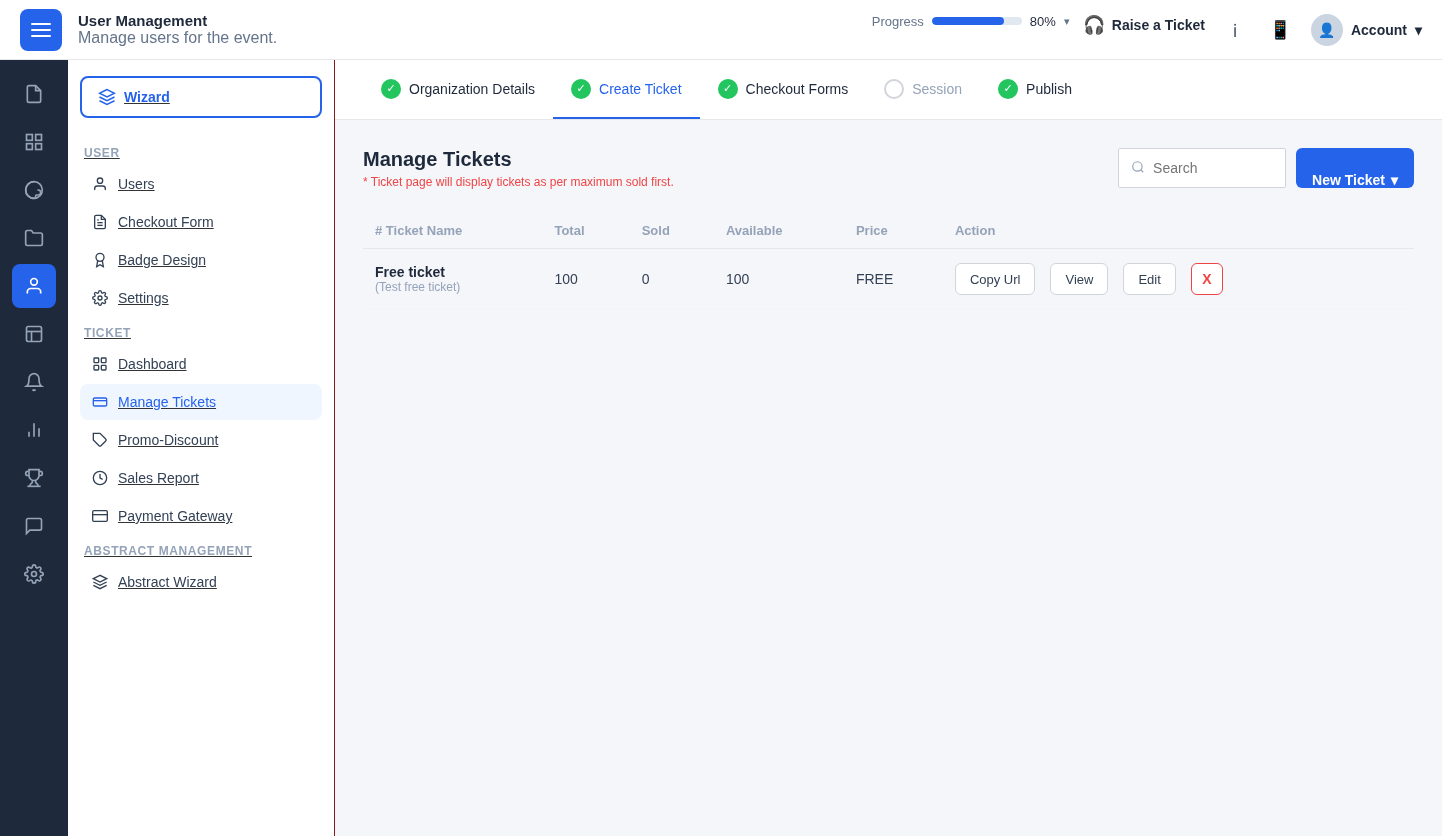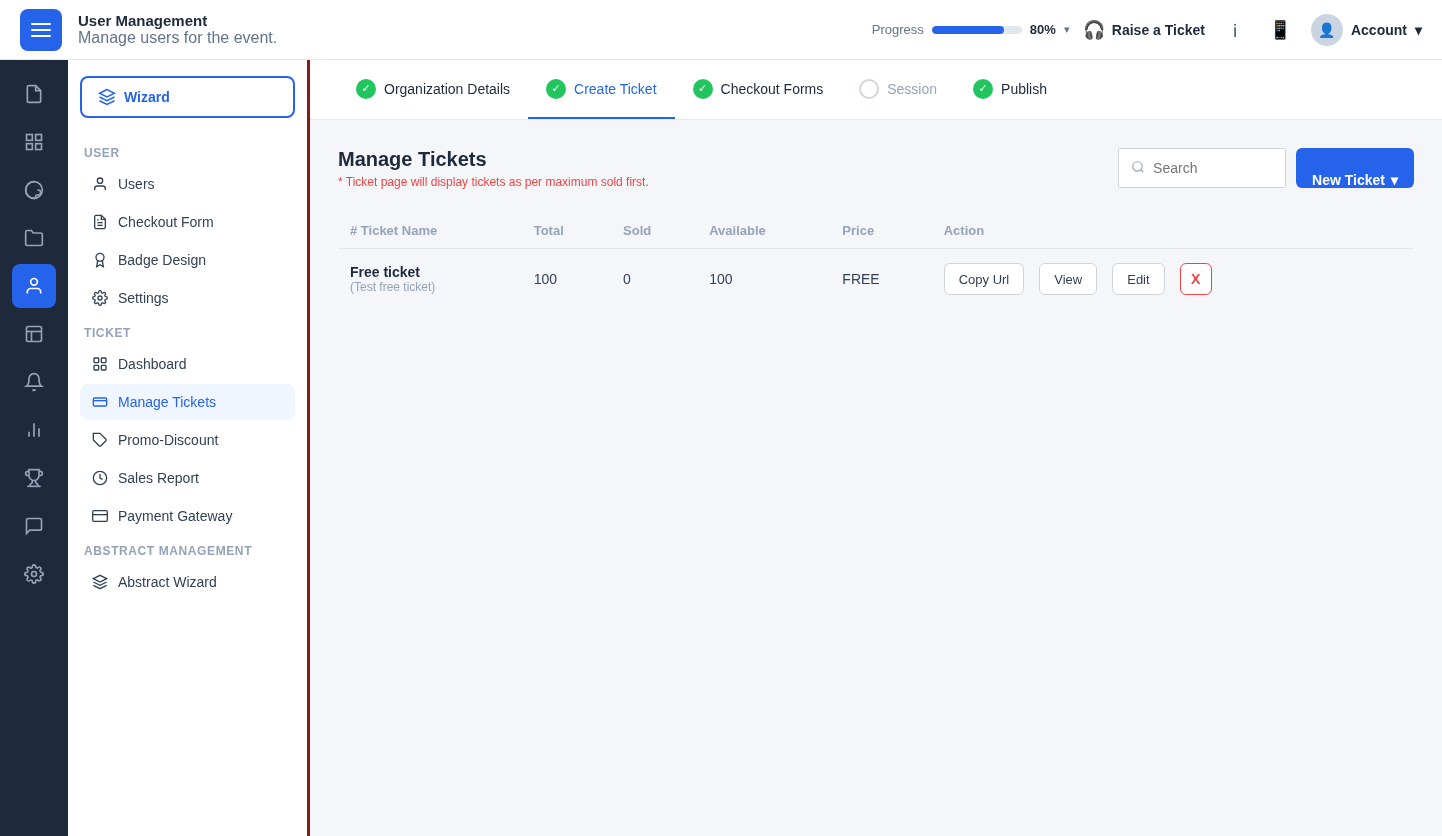--- a/index.html
+++ b/index.html
@@ -21,26 +21,26 @@
       width: 42px; height: 42px;
       background: #2563eb;
       border-radius: 8px;
       display: flex; align-items: center; justify-content: center;
       flex-shrink: 0;
     }
     .topnav-logo svg { width: 24px; height: 24px; }
     .topnav-title { flex: 1; }
     .topnav-title h1 { font-size: 15px; font-weight: 700; color: #1e293b; }
     .topnav-title p { font-size: 16px; color: #64748b; }
-    .topnav-right { display: flex; align-items: center; gap: 14px; }
+    .topnav-right { display: flex; align-items: flex-start; gap: 14px; }
     .progress-area { display: flex; align-items: center; gap: 8px; }
     .progress-label { font-size: 13px; color: #64748b; }
     .progress-bar-wrap { width: 90px; height: 8px; background: #e2e8f0; border-radius: 9999px; overflow: hidden; }
     .progress-bar-fill { height: 100%; background: #2563eb; border-radius: 9999px; }
-    .progress-pct { font-size: 13px; color: #1e293b; font-weight: 700; }
+    .progress-pct { font-size: 13px; color: #1e293b; font-weight: 400; }
     .progress-chevron { font-size: 11px; color: #64748b; cursor: pointer; }
     .raise-ticket-btn {
       display: flex; align-items: center; gap: 6px;
       background: none; border: none; cursor: pointer;
       font-size: 14px; font-weight: 600; color: #1e293b;
     }
     .raise-ticket-icon { font-size: 18px; }
     .topnav-icon-btn {
       background: none; border: none; cursor: pointer;
       color: #475569; font-size: 18px;
@@ -82,26 +82,27 @@
       display: flex; align-items: center; justify-content: center;
       cursor: pointer;
       color: #94a3b8;
       font-size: 18px;
       transition: background 0.15s;
     }
     .rail-item.active { background: #2563eb; color: #fff; }
 
     
     .sidebar {
-      width: 242px;
-      background: #fff;
-      border-right: 3px solid #7f1d1d;
+      width: 267px;
+      background: #fff;
+      border-right: 1px solid #7f1d1d;
       overflow-y: auto;
       flex-shrink: 0;
       padding: 16px 12px;
+      text-decoration: underline;
     }
     .wizard-btn {
       display: flex; align-items: center; gap: 8px;
       border: 2px solid #2563eb;
       border-radius: 8px;
       padding: 10px 16px;
       background: #fff;
       color: #2563eb;
       font-weight: 700;
       font-size: 14px;

